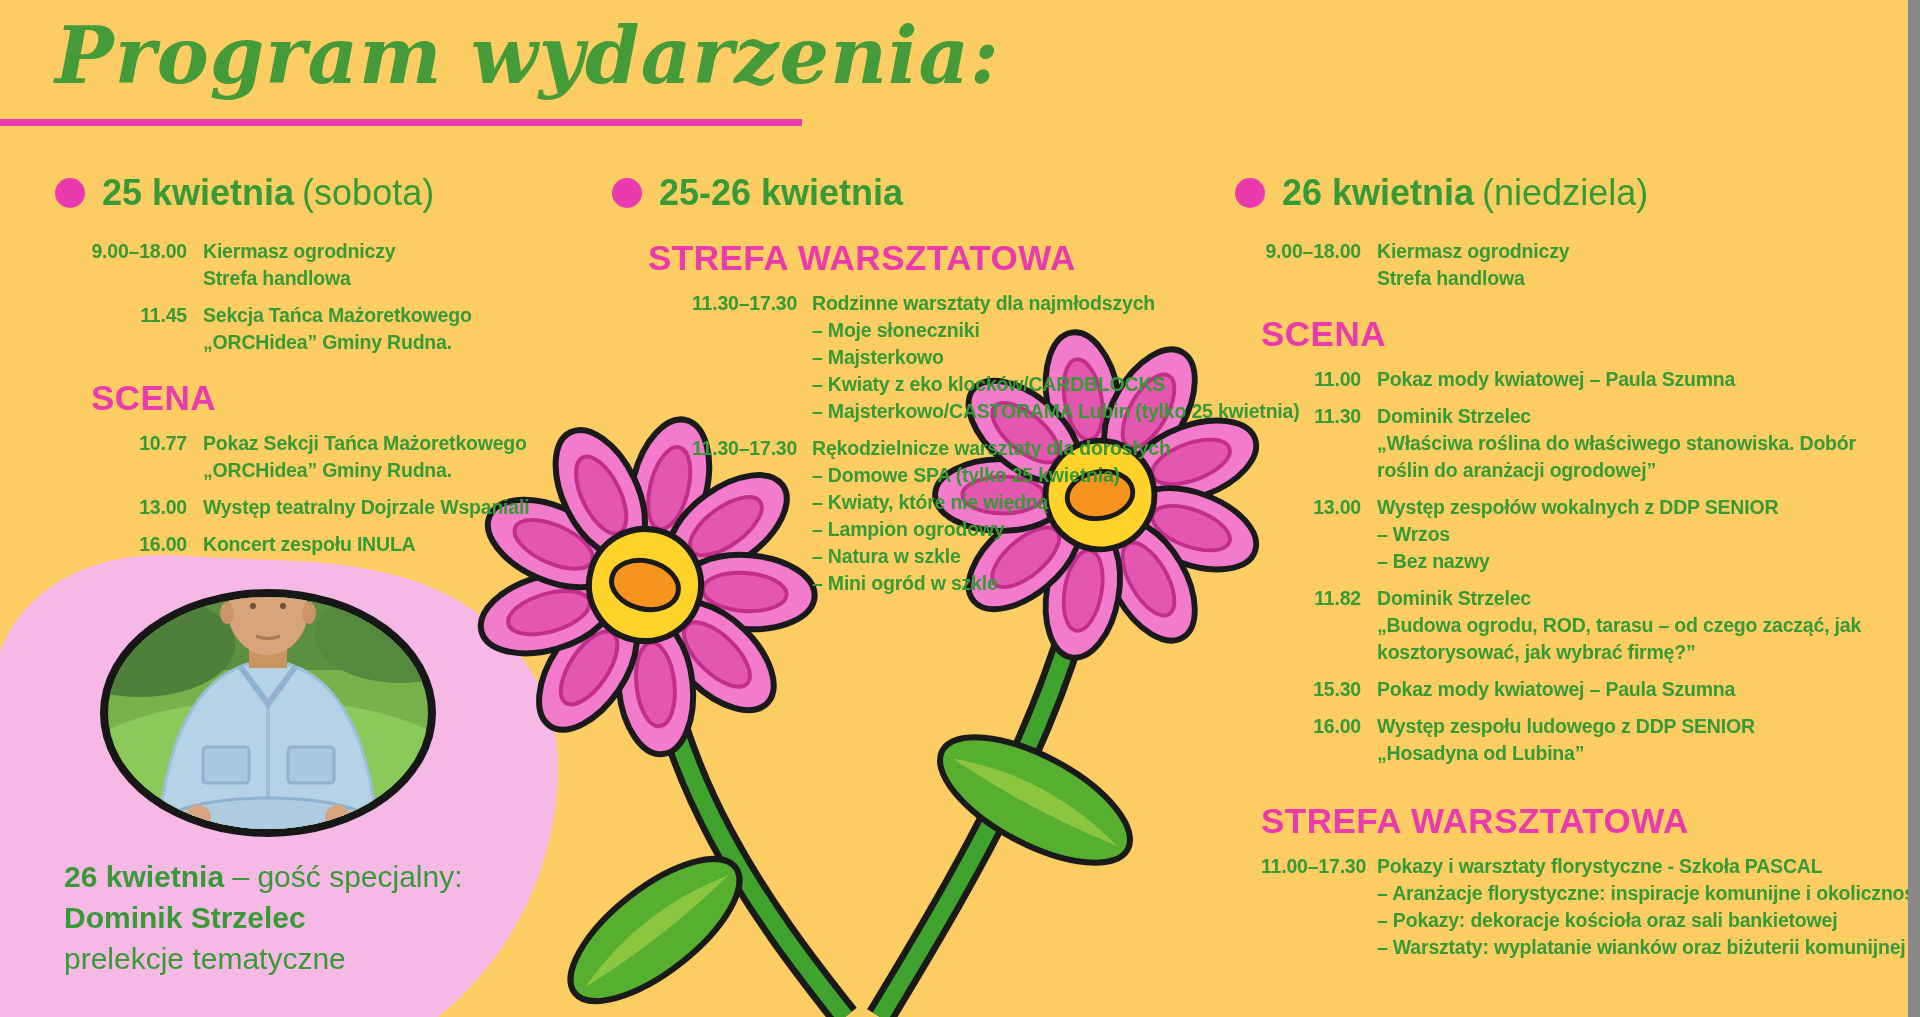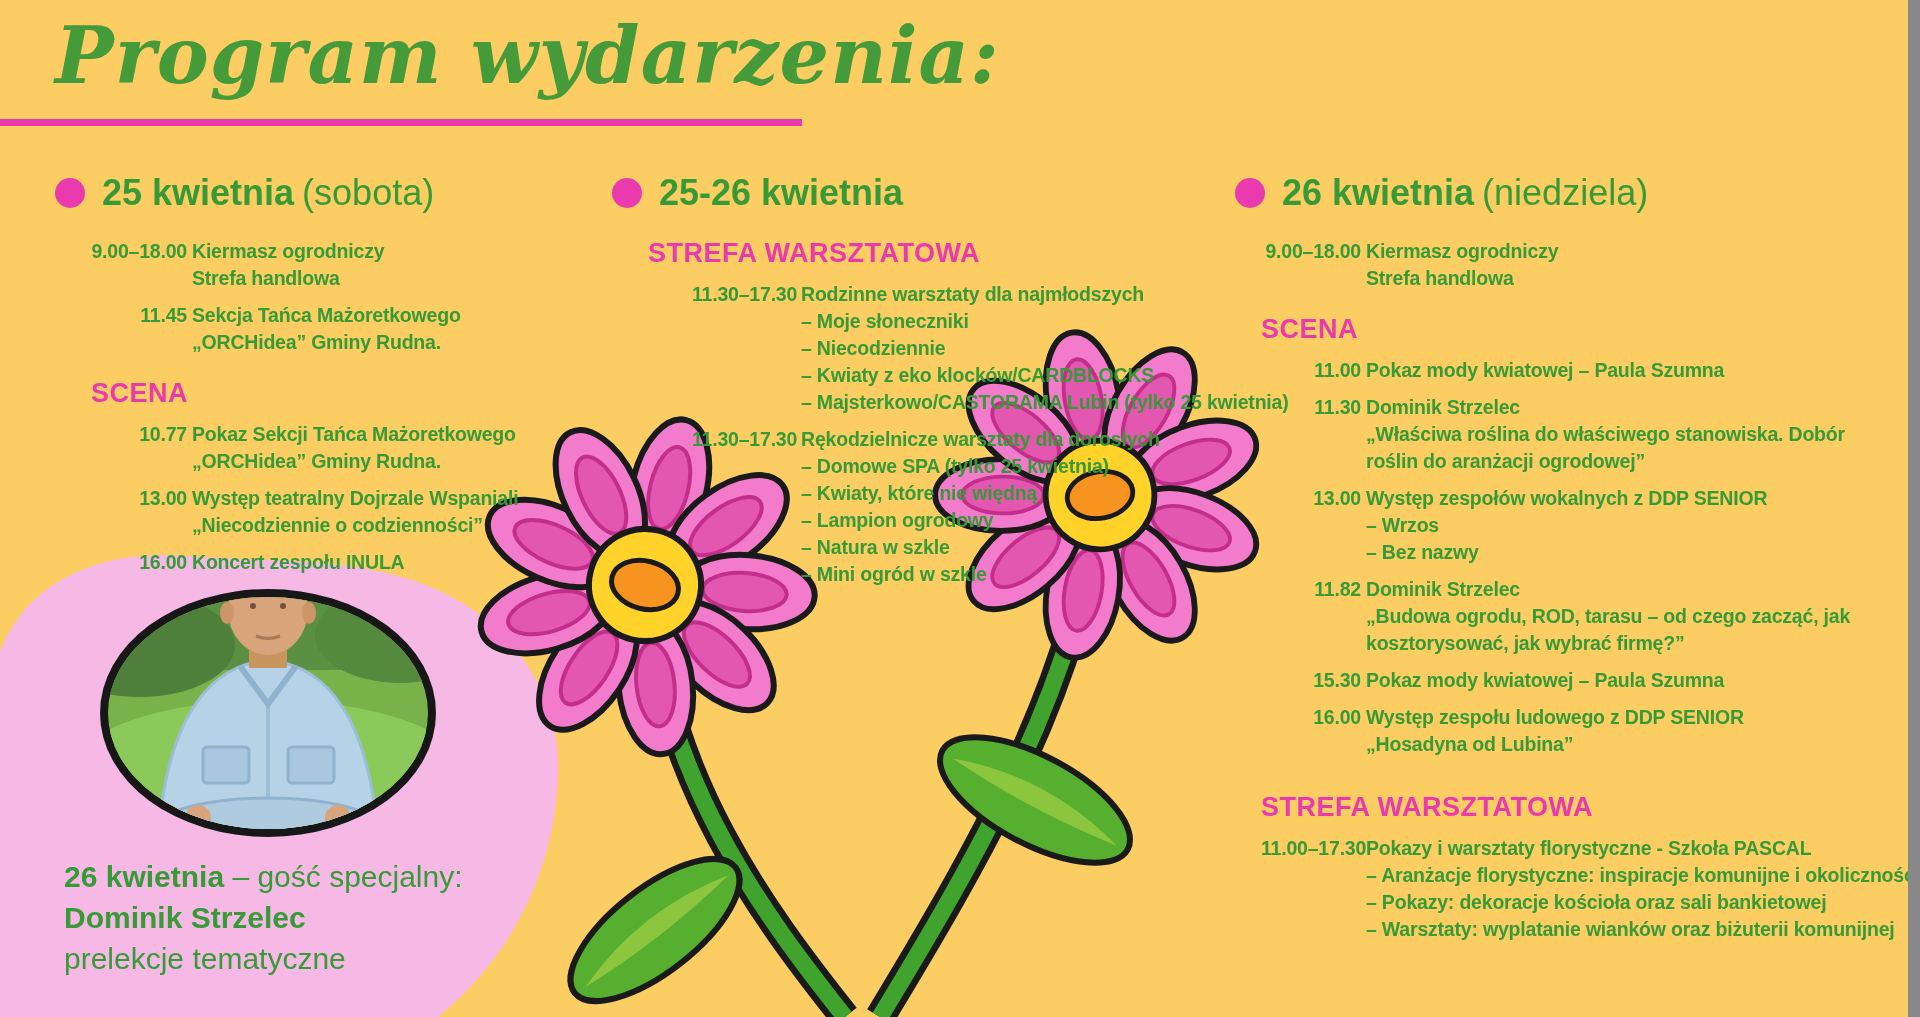--- a/index.html
+++ b/index.html
@@ -28,26 +28,26 @@
   .col2{left:612px;width:590px;}
   .col3{left:1235px;width:684px;}
   .col-header{display:flex;align-items:center;gap:17px;}
   .bullet{width:30px;height:30px;border-radius:50%;background:var(--magenta);flex:0 0 auto;}
   .day-title{font-size:36px;color:var(--green);white-space:nowrap;line-height:46px;}
   .day-title .date{font-weight:800;}
   .day-title .suffix{font-weight:400;margin-left:8px;}
   .col-body{margin-left:36px;margin-top:22px;}
   .col3 .col-body{margin-left:26px;}
   .section-header{
-    color:var(--magenta);font-weight:800;font-size:27px;letter-spacing:.5px;
+    color:var(--magenta);font-weight:800;font-size:35px;letter-spacing:.5px;
     margin:22px 0 12px 0;white-space:nowrap;
   }
   .section-header.gap-big{margin-top:34px;}
   .event{
-    display:grid;grid-template-columns:96px 1fr;column-gap:5px;
+    display:grid;grid-template-columns:96px 1fr;column-gap:16px;
     margin-top:10px;color:var(--green);
     font-size:19.5px;line-height:27px;font-weight:700;letter-spacing:-0.2px;
   }
   .col2 .event{grid-template-columns:104px 1fr;margin-left:44px;}
   .col3 .event{grid-template-columns:100px 1fr;}
   .event .time{text-align:right;white-space:nowrap;}
   .event .line{white-space:nowrap;}
   
   .guest-text{position:absolute;left:64px;top:856px;z-index:6;color:var(--green);font-size:30px;line-height:41px;}
   .guest-text .b{font-weight:800;}
@@ -171,21 +171,20 @@
           <div class="time">10.77</div>
           <div class="desc">
             <div class="line">Pokaz Sekcji Tańca Mażoretkowego</div>
             <div class="line">„ORCHidea” Gminy Rudna.</div>
           </div>
         </div>
         <div class="event">
           <div class="time">13.00</div>
           <div class="desc">
             <div class="line">Występ teatralny Dojrzale Wspaniali</div>
-            <div class="line">„Niecodziennie o codzienności”</div>
           </div>
         </div>
         <div class="event">
           <div class="time">16.00</div>
           <div class="desc">
             <div class="line">Koncert zespołu INULA</div>
           </div>
         </div>
       </div>
   </section>
@@ -197,21 +196,21 @@
         <span class="date">25-26 kwietnia</span><span class="suffix"></span>
       </div>
     </div>
     <div class="col-body">
         <div class="section-header">STREFA WARSZTATOWA</div>
         <div class="event">
           <div class="time">11.30–17.30</div>
           <div class="desc">
             <div class="line">Rodzinne warsztaty dla najmłodszych</div>
             <div class="line">– Moje słoneczniki</div>
-            <div class="line">– Niecodziennie</div>
+            <div class="line">– Majsterkowo</div>
             <div class="line">– Kwiaty z eko klocków/CARDBLOCKS</div>
             <div class="line">– Majsterkowo/CASTORAMA Lubin (tylko 25 kwietnia)</div>
           </div>
         </div>
         <div class="event">
           <div class="time">11.30–17.30</div>
           <div class="desc">
             <div class="line">Rękodzielnicze warsztaty dla dorosłych</div>
             <div class="line">– Domowe SPA (tylko 25 kwietnia)</div>
             <div class="line">– Kwiaty, które nie więdną</div>

